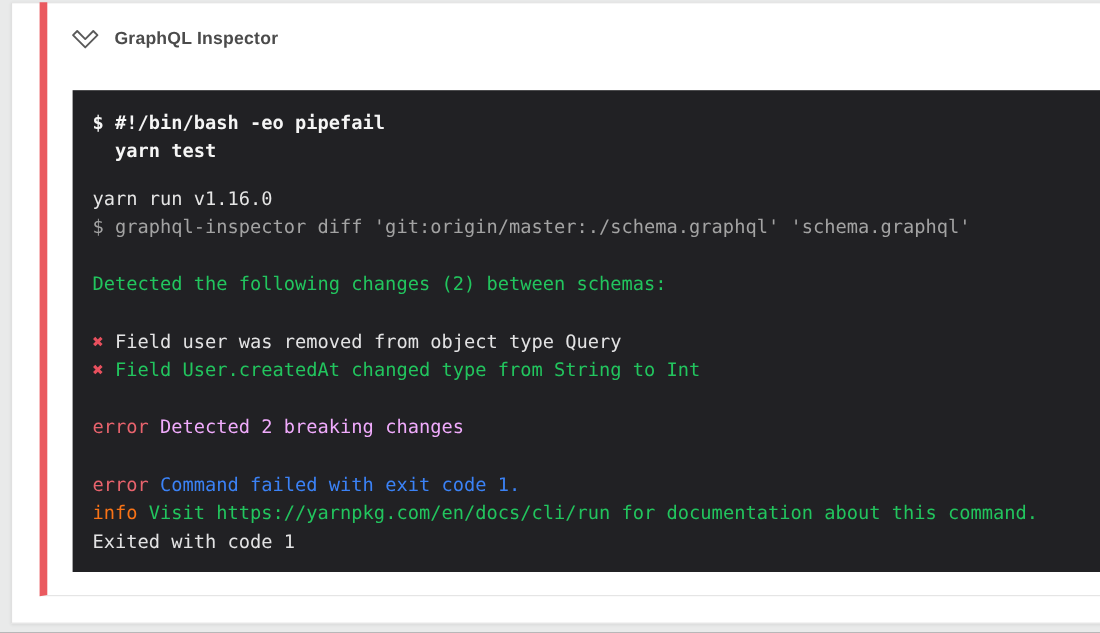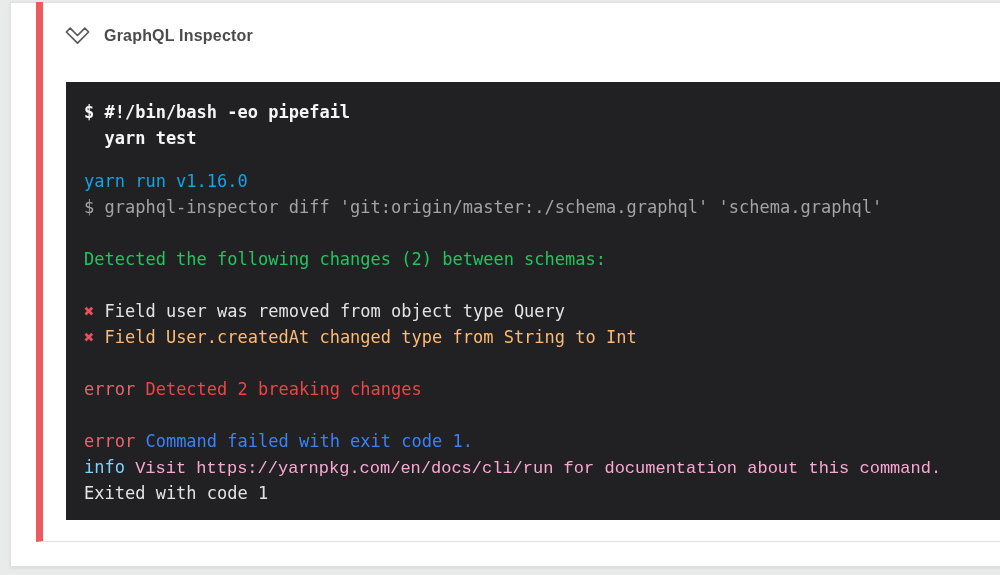--- a/index.html
+++ b/index.html
@@ -93,31 +93,31 @@
         </span>
         <span class="step-title" style="color: rgb(75, 75, 75);">GraphQL Inspector</span>
       </div>
 
       <div class="terminal" style="background: rgb(33, 33, 36);">
         <div class="cmd">
             <div class="line" style="color: rgb(245, 245, 245);">$ #!/bin/bash -eo pipefail</div>
             <div class="line" style="color: rgb(245, 245, 245);">  yarn test</div>
           </div>
         <div class="out">
-            <div class="line"><span style="color: #0ea5e9;">yarn run v1.16.0</span></div>
+            <div class="line"><span style="color: #e5e5e5;">yarn run v1.16.0</span></div>
             <div class="line"><span style="color: #a3a3a3;">$ graphql-inspector diff 'git:origin/master:./schema.graphql' 'schema.graphql'</span></div>
             <div class="line">&nbsp;</div>
             <div class="line"><span style="color: #22c55e;">Detected the following changes (2) between schemas:</span></div>
             <div class="line">&nbsp;</div>
             <div class="line"><span style="color: rgb(232, 80, 94);">✖</span><span style="color: rgb(227, 227, 228); margin-top: 42px;"> Field user was removed from object type Query</span></div>
-            <div class="line"><span style="color: rgb(232, 80, 94);">✖</span><span style="color: #fdba74;"> Field User.createdAt changed type from String to Int</span></div>
+            <div class="line"><span style="color: rgb(232, 80, 94);">✖</span><span style="color: #22c55e;"> Field User.createdAt changed type from String to Int</span></div>
             <div class="line">&nbsp;</div>
-            <div class="line"><span style="color: rgb(232, 99, 109);">error</span><span style="color: #ef4444; text-align: right;"> Detected 2 breaking changes</span></div>
+            <div class="line"><span style="color: rgb(232, 99, 109);">error</span><span style="color: #f0abfc; text-align: right;"> Detected 2 breaking changes</span></div>
             <div class="line">&nbsp;</div>
             <div class="line"><span style="color: rgb(232, 99, 109);">error</span><span style="color: #3b82f6;"> Command failed with exit code 1.</span></div>
-            <div class="line"><span style="color: #7dd3fc;">info</span><span style="color: #f9a8d4; font-family: Liberation Mono, monospace;"> Visit https://yarnpkg.com/en/docs/cli/run for documentation about this command.</span></div>
+            <div class="line"><span style="color: #f97316;">info</span><span style="color: #22c55e;"> Visit https://yarnpkg.com/en/docs/cli/run for documentation about this command.</span></div>
             <div class="line"><span style="color: rgb(227, 227, 228);">Exited with code 1</span></div>
           </div>
       </div>
 
     </div>
   </div>
 </div>
 
 </body></html>

